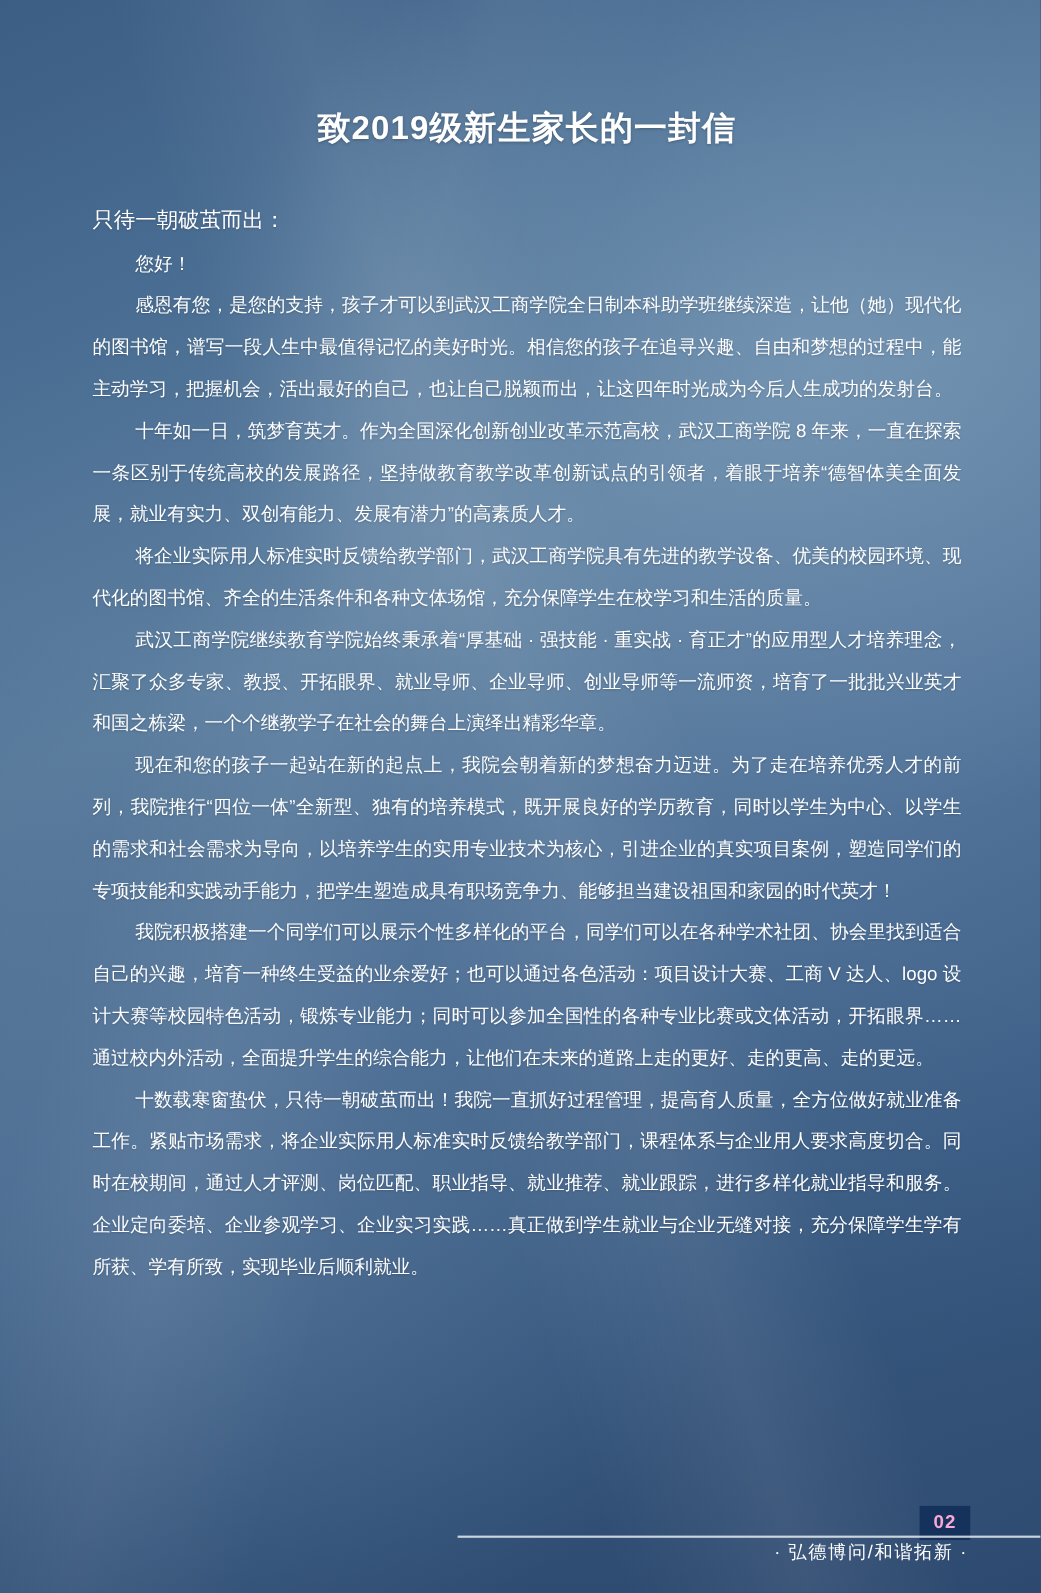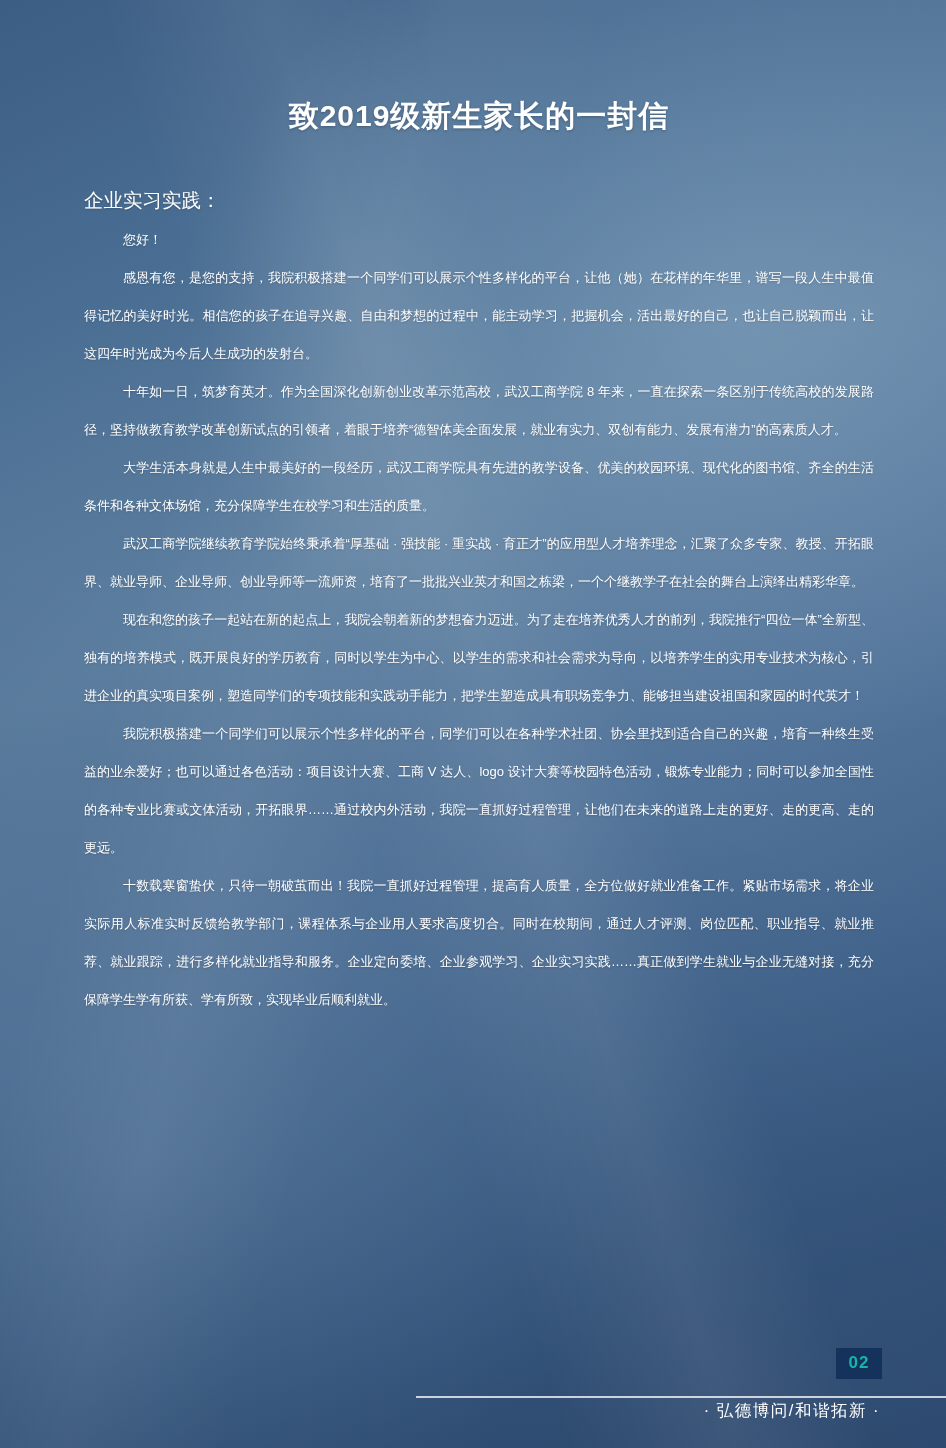--- a/index.html
+++ b/index.html
@@ -52,43 +52,43 @@
   }
   .salutation {
     color: #ffffff;
     font-size: 19.5px;
     line-height: 38px;
     margin: 0 0 2px 0;
     text-shadow: 0 1px 2px rgba(0,0,0,0.18);
   }
   .body-text p {
     color: #ffffff;
-    font-size: 13px;
+    font-size: 17px;
     line-height: 38px;
     margin: 0;
     text-indent: 39px;
     text-align: justify;
     text-justify: inter-ideograph;
     text-shadow: 0 1px 2px rgba(0,0,0,0.18);
   }
   .footer {
     position: absolute;
     right: 0;
     bottom: 0;
     z-index: 3;
     width: 100%;
   }
   .page-number-box {
     position: absolute;
     right: 64px;
-    bottom: 69px;
+    bottom: 48px;
     min-width: 46px;
     padding: 5px 10px 6px 10px;
     background: #15325c;
-    color: #14b8a6;
+    color: #f9a8d4;
     font-size: 17px;
     font-weight: bold;
     text-align: center;
     letter-spacing: 1px;
     box-sizing: border-box;
   }
   .footer-rule {
     position: absolute;
     right: 0;
     bottom: 50px;
@@ -108,30 +108,30 @@
 </style>
 </head>
 <body>
 
 <div class="page">
 
   <div class="content">
 
     <h1 class="doc-title">致2019级新生家长的一封信</h1>
 
-    <div class="salutation">企业实习实践：</div>
+    <div class="salutation">只待一朝破茧而出：</div>
 
     <div class="body-text">
       <p>您好！</p>
-      <p>感恩有您，是您的支持，我院积极搭建一个同学们可以展示个性多样化的平台，让他（她）在花样的年华里，谱写一段人生中最值得记忆的美好时光。相信您的孩子在追寻兴趣、自由和梦想的过程中，能主动学习，把握机会，活出最好的自己，也让自己脱颖而出，让这四年时光成为今后人生成功的发射台。</p>
+      <p>感恩有您，是您的支持，孩子才可以到武汉工商学院全日制本科助学班继续深造，让他（她）现代化的图书馆，谱写一段人生中最值得记忆的美好时光。相信您的孩子在追寻兴趣、自由和梦想的过程中，能主动学习，把握机会，活出最好的自己，也让自己脱颖而出，让这四年时光成为今后人生成功的发射台。</p>
       <p>十年如一日，筑梦育英才。作为全国深化创新创业改革示范高校，武汉工商学院 8 年来，一直在探索一条区别于传统高校的发展路径，坚持做教育教学改革创新试点的引领者，着眼于培养“德智体美全面发展，就业有实力、双创有能力、发展有潜力”的高素质人才。</p>
-      <p>大学生活本身就是人生中最美好的一段经历，武汉工商学院具有先进的教学设备、优美的校园环境、现代化的图书馆、齐全的生活条件和各种文体场馆，充分保障学生在校学习和生活的质量。</p>
+      <p>将企业实际用人标准实时反馈给教学部门，武汉工商学院具有先进的教学设备、优美的校园环境、现代化的图书馆、齐全的生活条件和各种文体场馆，充分保障学生在校学习和生活的质量。</p>
       <p>武汉工商学院继续教育学院始终秉承着“厚基础 · 强技能 · 重实战 · 育正才”的应用型人才培养理念，汇聚了众多专家、教授、开拓眼界、就业导师、企业导师、创业导师等一流师资，培育了一批批兴业英才和国之栋梁，一个个继教学子在社会的舞台上演绎出精彩华章。</p>
       <p>现在和您的孩子一起站在新的起点上，我院会朝着新的梦想奋力迈进。为了走在培养优秀人才的前列，我院推行“四位一体”全新型、独有的培养模式，既开展良好的学历教育，同时以学生为中心、以学生的需求和社会需求为导向，以培养学生的实用专业技术为核心，引进企业的真实项目案例，塑造同学们的专项技能和实践动手能力，把学生塑造成具有职场竞争力、能够担当建设祖国和家园的时代英才！</p>
-      <p>我院积极搭建一个同学们可以展示个性多样化的平台，同学们可以在各种学术社团、协会里找到适合自己的兴趣，培育一种终生受益的业余爱好；也可以通过各色活动：项目设计大赛、工商 V 达人、logo 设计大赛等校园特色活动，锻炼专业能力；同时可以参加全国性的各种专业比赛或文体活动，开拓眼界……通过校内外活动，我院一直抓好过程管理，让他们在未来的道路上走的更好、走的更高、走的更远。</p>
+      <p>我院积极搭建一个同学们可以展示个性多样化的平台，同学们可以在各种学术社团、协会里找到适合自己的兴趣，培育一种终生受益的业余爱好；也可以通过各色活动：项目设计大赛、工商 V 达人、logo 设计大赛等校园特色活动，锻炼专业能力；同时可以参加全国性的各种专业比赛或文体活动，开拓眼界……通过校内外活动，全面提升学生的综合能力，让他们在未来的道路上走的更好、走的更高、走的更远。</p>
       <p>十数载寒窗蛰伏，只待一朝破茧而出！我院一直抓好过程管理，提高育人质量，全方位做好就业准备工作。紧贴市场需求，将企业实际用人标准实时反馈给教学部门，课程体系与企业用人要求高度切合。同时在校期间，通过人才评测、岗位匹配、职业指导、就业推荐、就业跟踪，进行多样化就业指导和服务。企业定向委培、企业参观学习、企业实习实践……真正做到学生就业与企业无缝对接，充分保障学生学有所获、学有所致，实现毕业后顺利就业。</p>
     </div>
 
   </div>
 
   <div class="footer">
     <div class="page-number-box">02</div>
     <div class="footer-rule"></div>
     <div class="footer-slogan">· 弘德博问/和谐拓新 ·</div>
   </div>

